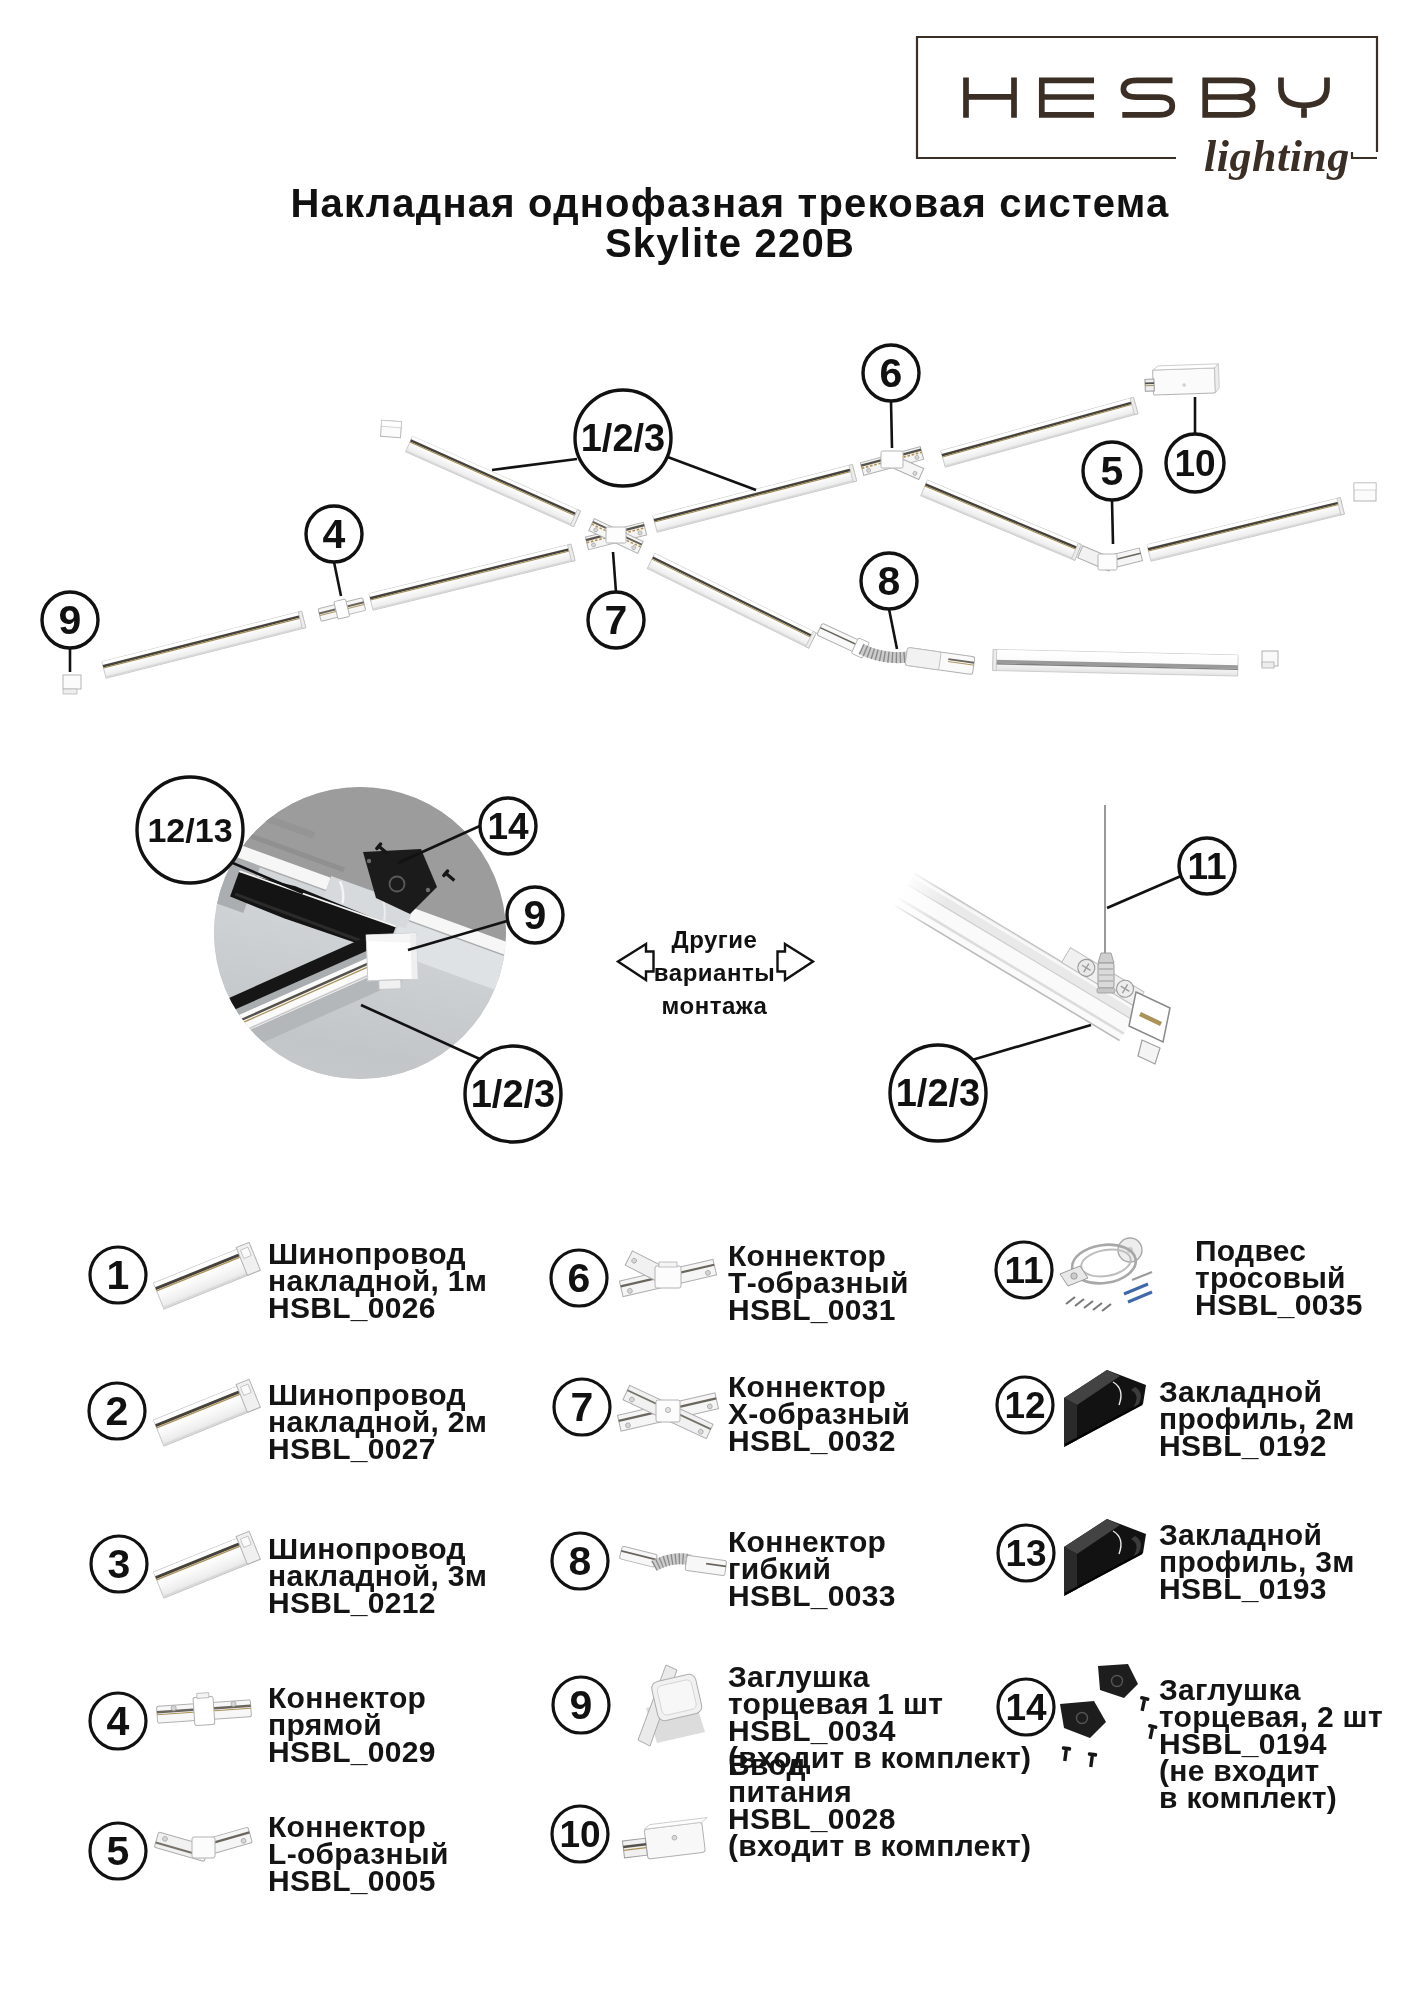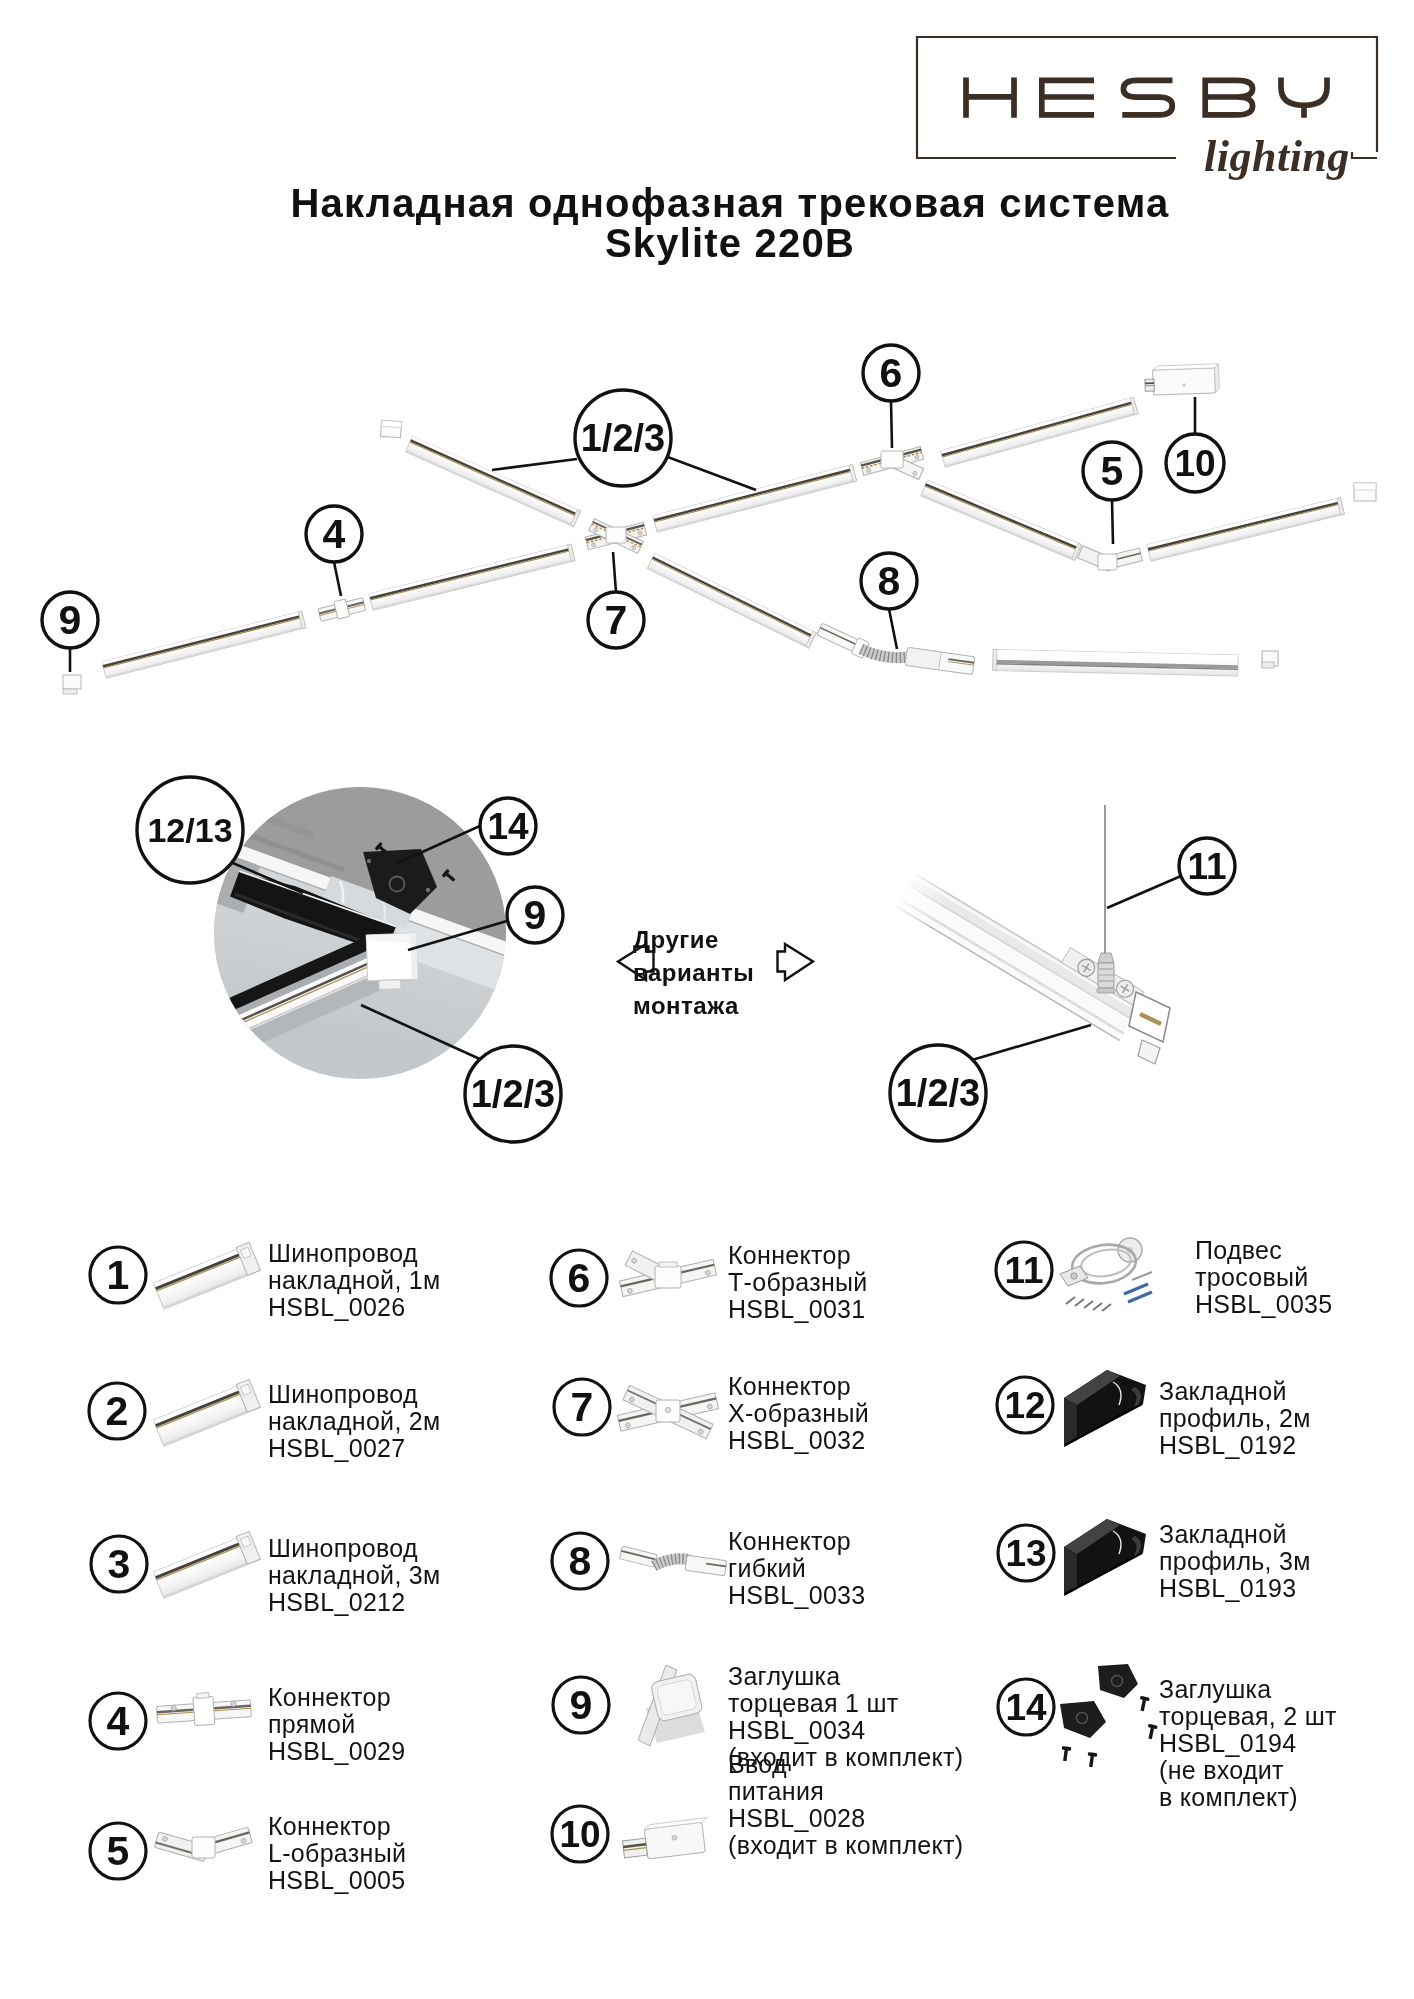--- a/index.html
+++ b/index.html
@@ -1,22 +1,22 @@
 <!DOCTYPE html>
 <html><head>
 <meta charset="utf-8">
 <style>
   html,body{margin:0;padding:0;background:#fff;}
   #page{position:relative;width:1414px;height:1999px;background:#fff;overflow:hidden;
         font-family:"Liberation Sans",sans-serif;padding-left:35px;}
   .abs{position:absolute;}
   #title{left:23px;top:183px;width:1414px;text-align:center;
          font-weight:bold;font-size:40px;line-height:40px;color:#111;letter-spacing:1.2px;}
-  .ltxt{font-size:25px;line-height:27px;color:#141414;letter-spacing:0.3px;}
-  #midtxt{left:633px;top:923px;width:163px;text-align:left;font-weight:bold;
+  .ltxt{font-size:30px;line-height:27px;color:#141414;letter-spacing:0.3px;font-weight:bold;}
+  #midtxt{left:633px;top:923px;width:163px;text-align:center;font-weight:bold;
           font-size:24px;line-height:33px;color:#111;letter-spacing:0.5px;}
 </style>
 </head>
 <body>
 <div id="page">
 <svg class="abs" style="left:0;top:0" width="1414" height="1999" viewBox="0 0 1414 1999" fill="none" stroke-linecap="butt">
 <defs>
   <linearGradient id="barg" x1="0" y1="0" x2="0" y2="1">
     <stop offset="0" stop-color="#ffffff"></stop>
     <stop offset="0.45" stop-color="#fbfbfb"></stop>

